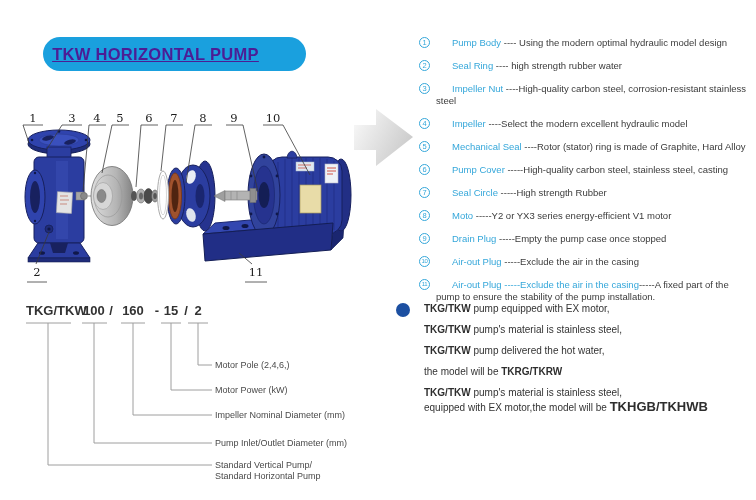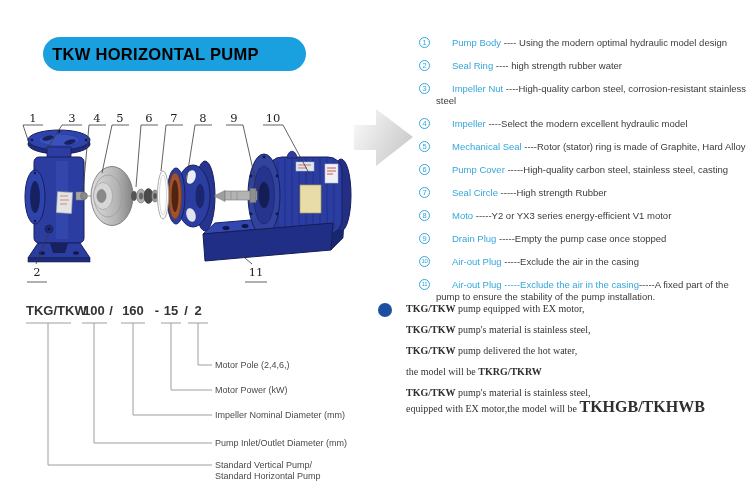--- a/index.html
+++ b/index.html
@@ -8,44 +8,45 @@
     font-family:"Liberation Sans", sans-serif; color:#3b3b3b;
   }
   
   .banner {
     position:absolute; left:43px; top:37px; width:263px; height:34px;
     background:#1aa0de; border-radius:17px;
     display:flex; align-items:center; justify-content:center;
     padding-right:38px; box-sizing:border-box;
   }
   .banner span {
-    color:#000000; font-weight:bold; font-size:16.5px; letter-spacing:.3px;
+    color:#4c1d95; font-weight:bold; font-size:16.5px; letter-spacing:.3px;
     font-family:"Liberation Sans", sans-serif;
+    text-decoration:underline;
   }
   
   .diagram { position:absolute; left:0; top:95px; width:430px; height:200px; }
   
   .parts { position:absolute; left:419px; top:37px; width:334px; font-size:9.5px; line-height:12px; color:#3b3b3b; }
   .part { position:relative; padding-left:17px; margin-bottom:11px; }
   .circ {
     position:absolute; left:0; top:0; width:11px; height:11px; box-sizing:border-box;
     border:1px solid #35a7da; border-radius:50%; color:#35a7da;
     font-size:7.5px; line-height:9px; text-align:center;
     display:flex; align-items:center; justify-content:center;
   }
   .circ.wide { font-size:6px; letter-spacing:-.3px; }
   .plabel { color:#35a7da;margin-left:16px; }
   
   .model-svg { position:absolute; left:18px; top:296px; width:336px; height:200px; }
   
-  .notes { position:absolute; left:406px; top:303px; width:322px; font-size:10px; color:#333;font-family:Liberation Serif, serif; }
+  .notes { position:absolute; left:424px; top:303px; width:322px; font-size:10px; color:#333; }
   .note-line { line-height:11px; margin-bottom:10px; white-space:nowrap; }
   .note-line.tight { margin-bottom:3px; }
   .note-line b { font-weight:bold; color:#2e2e2e; }
-  .note-line .big { font-size:16px; font-weight:bold; }
+  .note-line .big { font-size:13px; font-weight:bold; }
   .bullet { position:absolute; left:-28px; top:0px; width:14px; height:14px; border-radius:50%; background:#1c4fa1; }
   .notes-wrap { position:relative; }
   svg text { font-family:"Liberation Sans", sans-serif; }
   svg text.num { font-family:"DejaVu Serif", serif; }
 </style>
 </head>
 <body>
 
 <div class="page">
 

